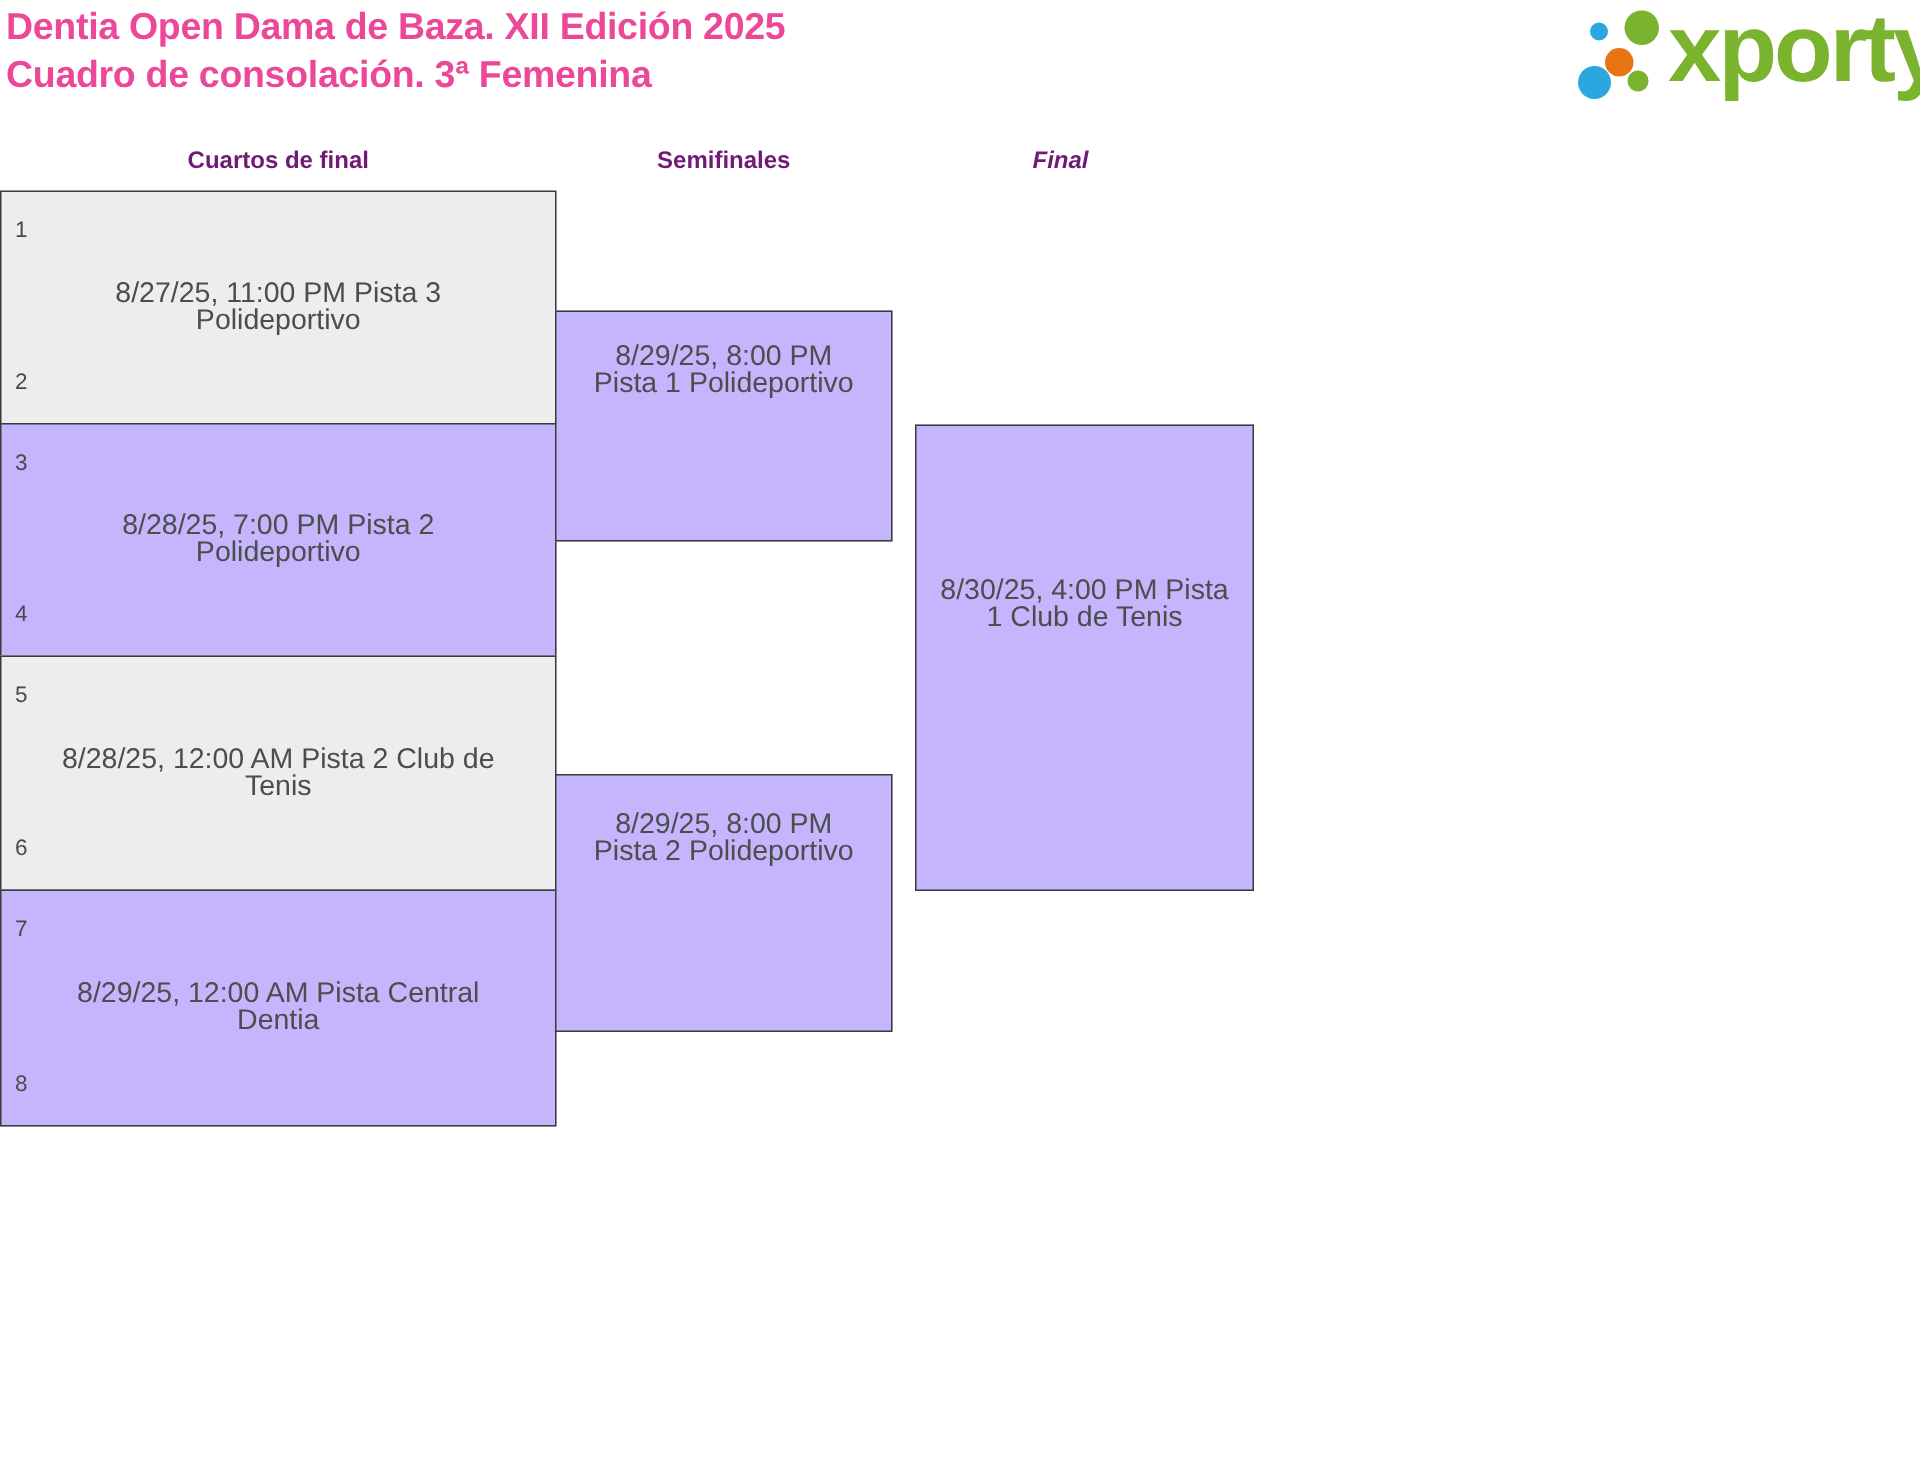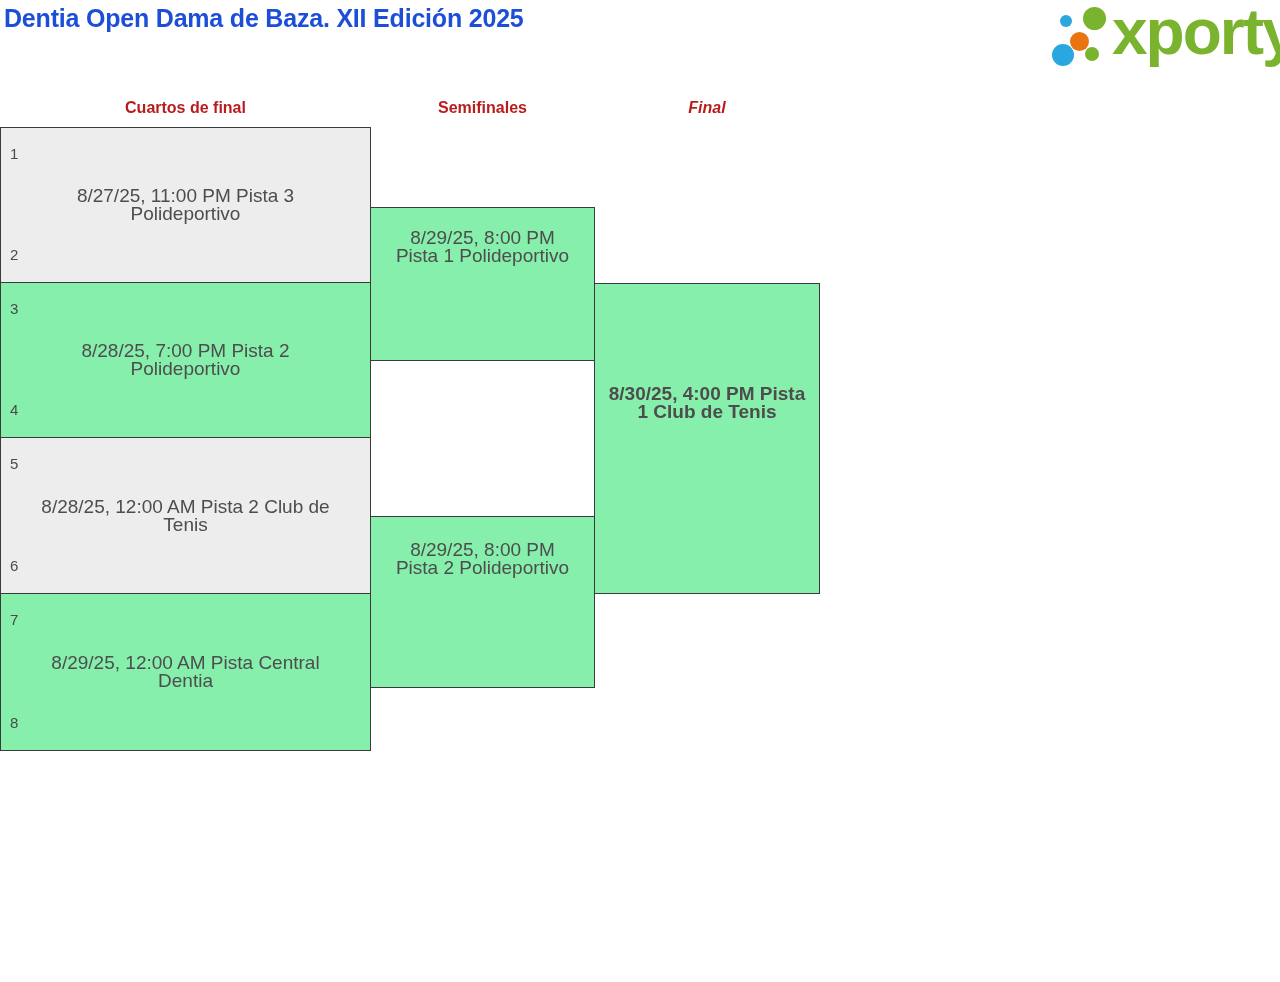--- a/index.html
+++ b/index.html
@@ -15,21 +15,21 @@
 
   
   .title-block {
     position: absolute;
     left: 4px;
     top: 2px;
   }
   .title-line {
     font-size: 25px;
     font-weight: 700;
-    color: #1d4ed8;
+    color: #ec4899;
     line-height: 32px;
     letter-spacing: -0.2px;
     white-space: nowrap;
   }
 
   
   .logo {
     position: absolute;
     left: 1050px;
     top: 0;
@@ -55,46 +55,46 @@
   }
 
   
   .round-header {
     position: absolute;
     top: 98px;
     height: 20px;
     text-align: center;
     font-size: 16px;
     font-weight: 700;
-    color: #b91c1c;
+    color: #701a75;
     line-height: 20px;
   }
   .rh-qf { left: 0;     width: 371px; }
   .rh-sf { left: 370px; width: 225px; }
   .rh-f  { left: 594px; width: 226px; font-style: italic; }
 
   
   .box {
     position: absolute;
     border: 1px solid #3a3a3a;
-    background: #86efac;
+    background: #c4b5fd;
   }
   .box.alt { background: #ededed; }
 
   .qf { left: 0; width: 371px; display: flex; align-items: center; justify-content: center; }
   .qf1 { top: 127px; height: 156px; }
   .qf2 { top: 282px; height: 156px; }
   .qf3 { top: 437px; height: 157px; }
   .qf4 { top: 593px; height: 158px; }
 
   .sf { left: 370px; width: 225px; }
   .sf1 { top: 207px; height: 154px; }
   .sf2 { top: 516px; height: 172px; }
 
-  .final-box { left: 594px; width: 226px; top: 283px; height: 311px; font-weight: bold; }
+  .final-box { left: 610px; width: 226px; top: 283px; height: 311px; }
 
   .seed {
     position: absolute;
     left: 9px;
     font-size: 15px;
     line-height: 15px;
     color: #4a4a4a;
   }
   .seed-top    { top: 18px; }
   .seed-bottom { bottom: 20px; }
@@ -116,20 +116,21 @@
   .sf2 .sf-sched { top: 24px; padding: 0 20px; }
   .final-sched   { top: 101px; padding: 0 8px; }
 </style>
 </head>
 <body>
 
 <div class="page">
 
   <div class="title-block">
     <div class="title-line">Dentia Open Dama de Baza. XII Edición 2025</div>
+    <div class="title-line">Cuadro de consolación. 3ª Femenina</div>
   </div>
 
   <div class="logo">
     <span class="dot db-s"></span>
     <span class="dot dg-l"></span>
     <span class="dot do"></span>
     <span class="dot db-l"></span>
     <span class="dot dg-s"></span>
     <span class="logo-text">xporty</span>
   </div>

